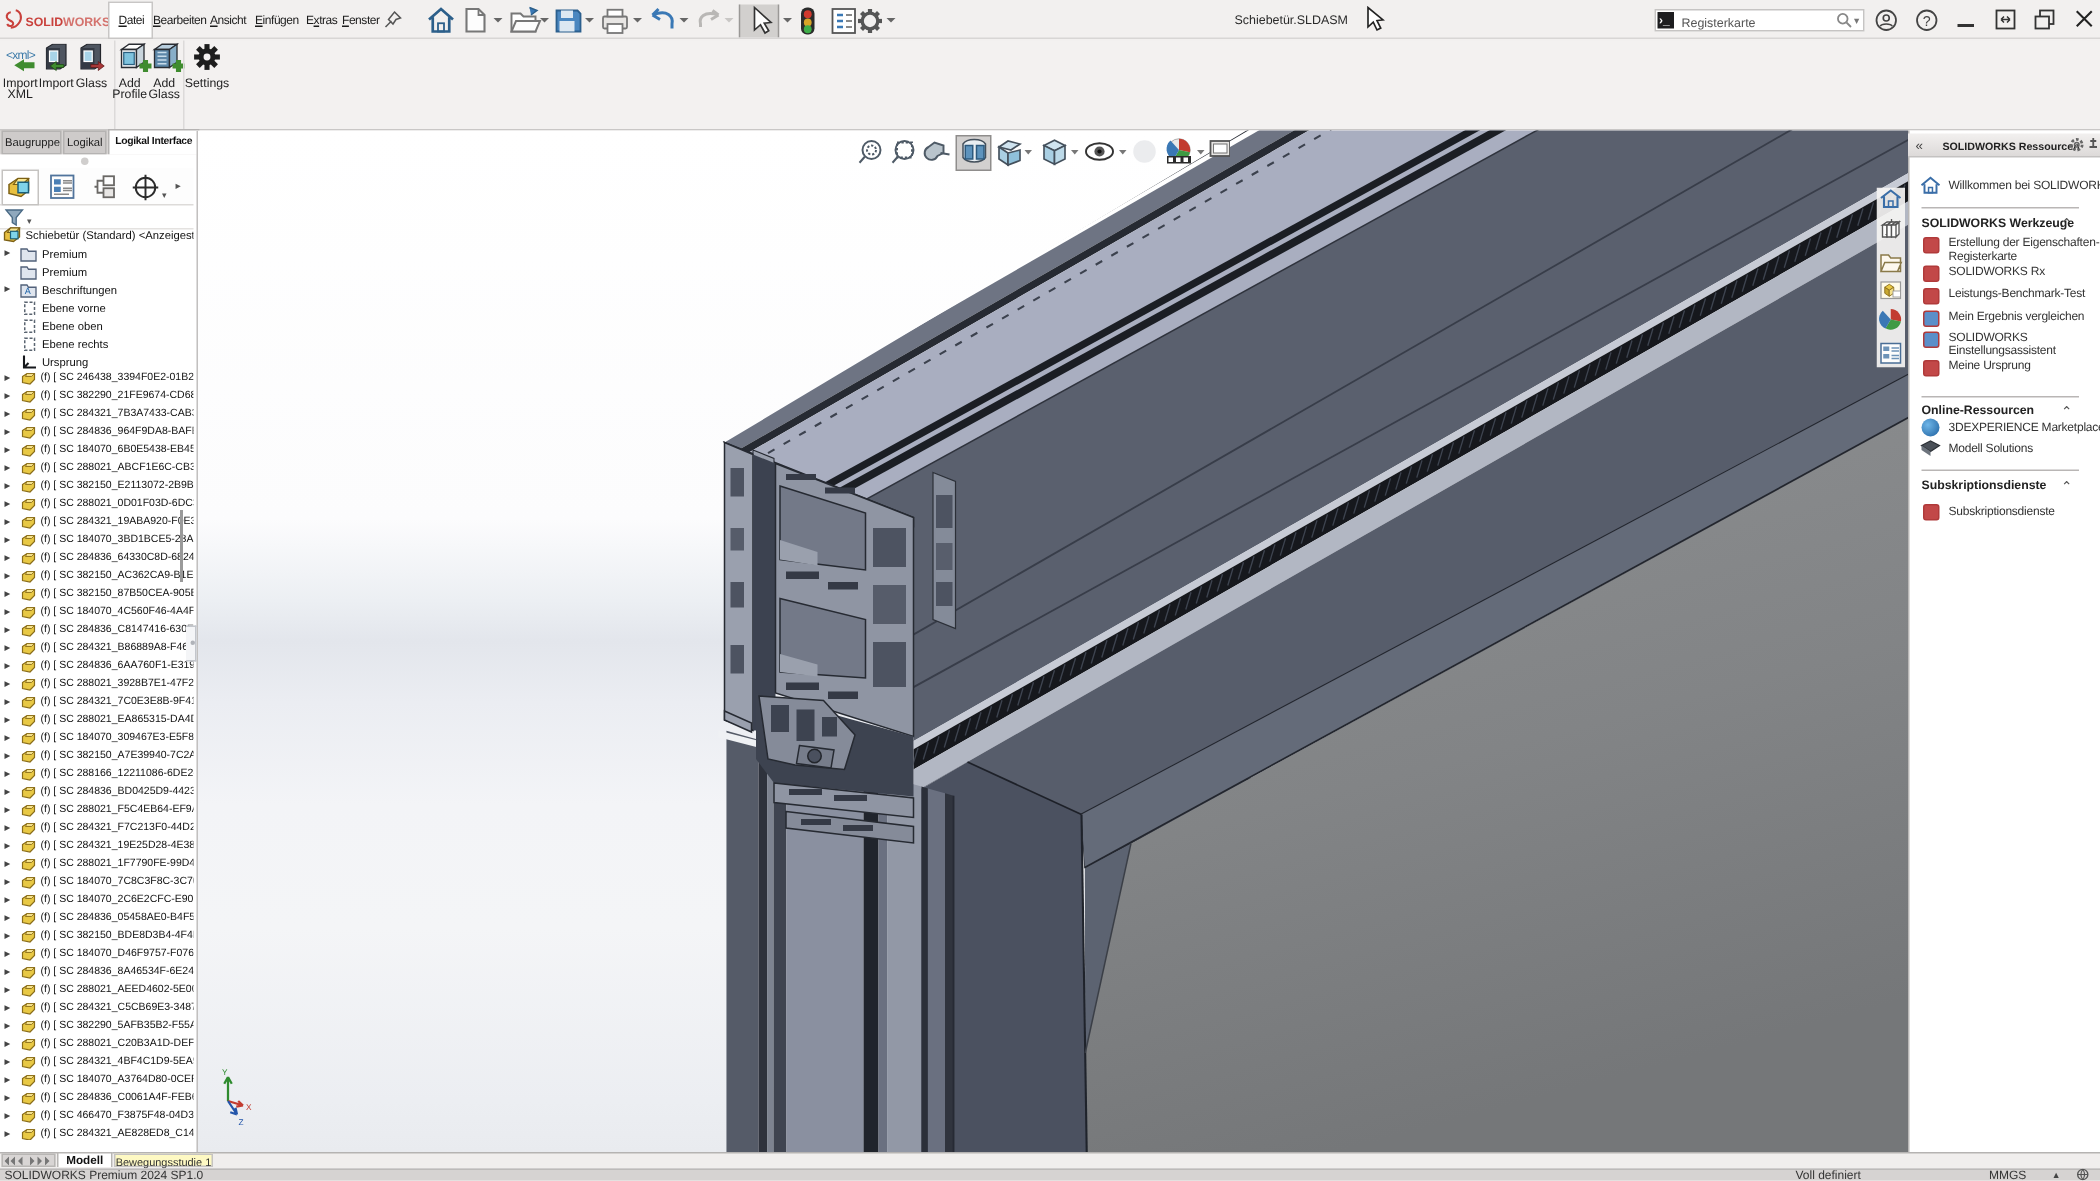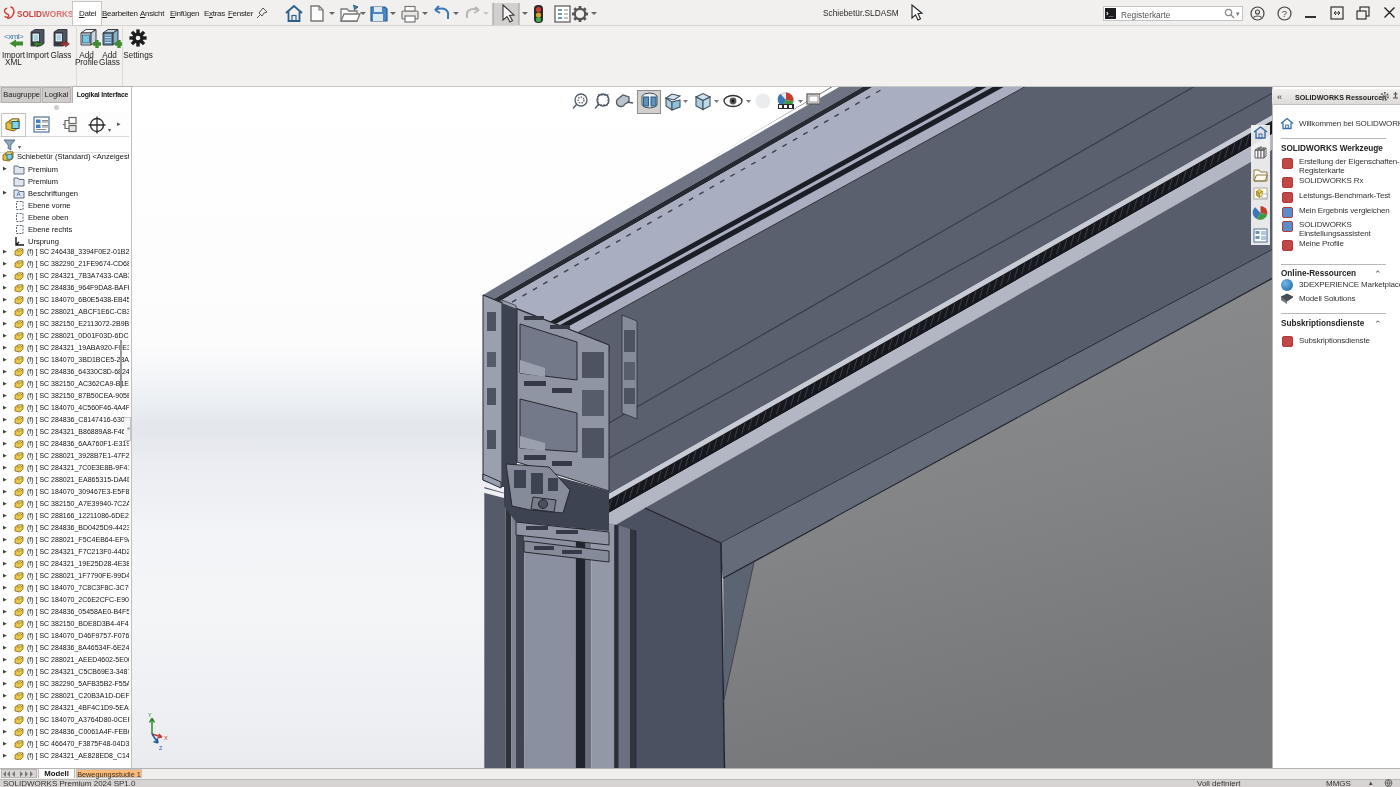--- a/index.html
+++ b/index.html
@@ -853,21 +853,21 @@
 <div class="abs rpt" style="left:1299px;top:157px">Erstellung der Eigenschaften-<br>Registerkarte</div>
 <div class="abs" style="left:1282px;top:177px;width:11px;height:11px;background:#c24848;border-radius:2px;border:1px solid #b03a3a"></div>
 <div class="abs rpt" style="left:1299px;top:176px">SOLIDWORKS Rx</div>
 <div class="abs" style="left:1282px;top:192px;width:11px;height:11px;background:#c24848;border-radius:2px;border:1px solid #b03a3a"></div>
 <div class="abs rpt" style="left:1299px;top:191px">Leistungs-Benchmark-Test</div>
 <div class="abs" style="left:1282px;top:207px;width:11px;height:11px;background:#5b8fc9;border-radius:2px;border:1px solid #b03a3a"></div>
 <div class="abs rpt" style="left:1299px;top:206px">Mein Ergebnis vergleichen</div>
 <div class="abs" style="left:1282px;top:221px;width:11px;height:11px;background:#5b8fc9;border-radius:2px;border:1px solid #b03a3a"></div>
 <div class="abs rpt" style="left:1299px;top:220px">SOLIDWORKS<br>Einstellungsassistent</div>
 <div class="abs" style="left:1282px;top:240px;width:11px;height:11px;background:#c24848;border-radius:2px;border:1px solid #b03a3a"></div>
-<div class="abs rpt" style="left:1299px;top:239px">Meine Profile</div>
+<div class="abs rpt" style="left:1299px;top:239px">Meine Ursprung</div>
 <div class="abs" style="left:1281px;top:264px;width:105px;height:1px;background:#b9b6b5"></div>
 <div class="abs rph" style="left:1281px;top:269px">Online-Ressourcen</div>
 <div class="abs chev" style="left:1374px;top:269px">⌃</div>
 <div class="abs" style="left:1281px;top:279px;width:12px;height:12px;border-radius:6px;background:radial-gradient(circle at 35% 35%,#6fb6e8,#1c5f9e)"></div>
 <div class="abs rpt" style="left:1299px;top:280px">3DEXPERIENCE Marketplace</div>
 <svg class="abs" style="left:1280px;top:293px" width="14" height="12" viewBox="0 0 14 12">
     <path d="M1 4 L7 1 L13 4 L7 8 Z" fill="#4a5058" stroke="#2c3036" stroke-width="0.8"></path>
     <path d="M1 4 L7 8 L7 11 L1 7 Z" fill="#6d747d"></path>
   </svg>
 <div class="abs rpt" style="left:1299px;top:294px">Modell Solutions</div>
@@ -876,21 +876,21 @@
 <div class="abs chev" style="left:1374px;top:319px">⌃</div>
 <div class="abs" style="left:1282px;top:336px;width:11px;height:11px;background:#c24848;border-radius:2px;border:1px solid #b03a3a"></div>
 <div class="abs rpt" style="left:1299px;top:336px">Subskriptionsdienste</div>
 
 <div class="abs" style="left:0;top:768px;width:1400px;height:11px;background:#f0eeed;border-top:1px solid #b5b3b2"></div>
 <div class="abs" style="left:1px;top:769px;width:36px;height:9px;background:#d8d5d4;border:1px solid #b8b6b4"></div>
 <svg class="abs" style="left:3px;top:771px" width="32" height="6" viewBox="0 0 32 6" fill="#777">
     <path d="M3 0 L0 3 L3 6 Z M7 0 L4 3 L7 6 Z M12 0 L9 3 L12 6 Z M17 0 L20 3 L17 6 Z M22 0 L25 3 L22 6 Z M27 0 L30 3 L27 6 Z"></path>
   </svg>
 <div class="abs" style="left:38px;top:768px;width:37px;height:10px;background:#fff;border:1px solid #b8b6b4;border-bottom:none;font-size:7.8px;font-weight:bold;color:#111;text-align:center;line-height:10px">Modell</div>
-<div class="abs" style="left:76px;top:769px;width:66px;height:9px;background:#fdba74;border:1px solid #c5c3c1;font-size:7.3px;color:#333;text-align:center;line-height:9px">Bewegungsstudie 1</div>
+<div class="abs" style="left:76px;top:769px;width:66px;height:9px;background:#fef9c3;border:1px solid #c5c3c1;font-size:7.3px;color:#333;text-align:center;line-height:9px">Bewegungsstudie 1</div>
 <div class="abs" style="left:0;top:779px;width:1400px;height:8px;background:#d6d3d2;border-top:1px solid #bcbab9"></div>
 <div class="abs" style="left:3px;top:779px;font-size:8px;color:#333">SOLIDWORKS Premium 2024 SP1.0</div>
 <div class="abs" style="left:1197px;top:779px;font-size:8px;color:#333">Voll definiert</div>
 <div class="abs" style="left:1326px;top:779px;font-size:8px;color:#333">MMGS</div>
 <div class="abs" style="left:1369px;top:779px;font-size:7px;color:#444">▴</div>
 <svg class="abs" style="left:1384px;top:779px" width="9" height="8" viewBox="0 0 9 8">
     <circle cx="4.5" cy="4" r="3.4" fill="none" stroke="#555" stroke-width="0.9"></circle>
     <path d="M1.2 4 h6.6 M4.5 0.7 a5.5 5.5 0 0 1 0 6.6 a5.5 5.5 0 0 1 0 -6.6" stroke="#555" stroke-width="0.7" fill="none"></path>
   </svg>
 

